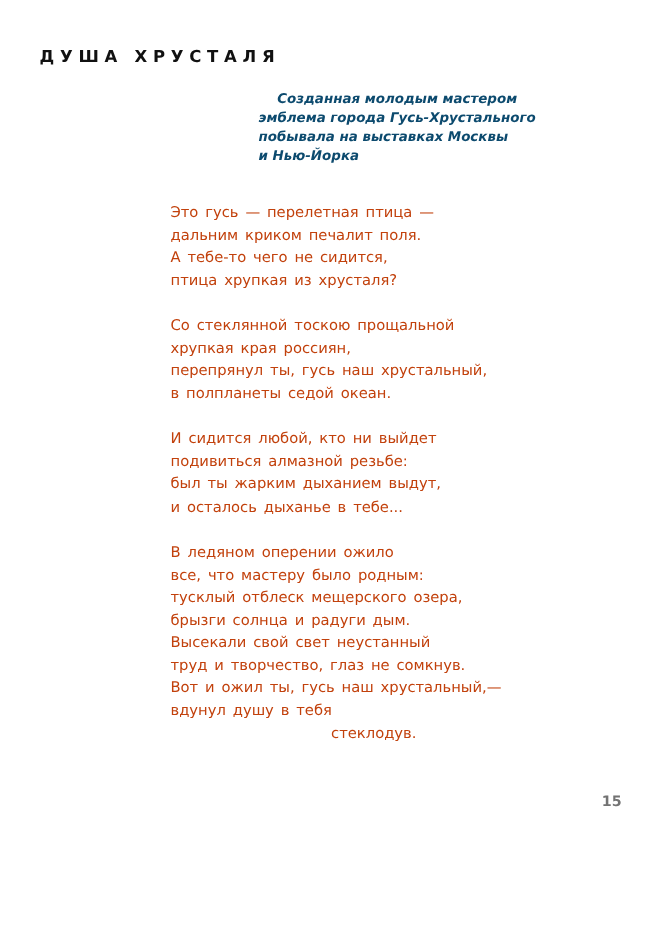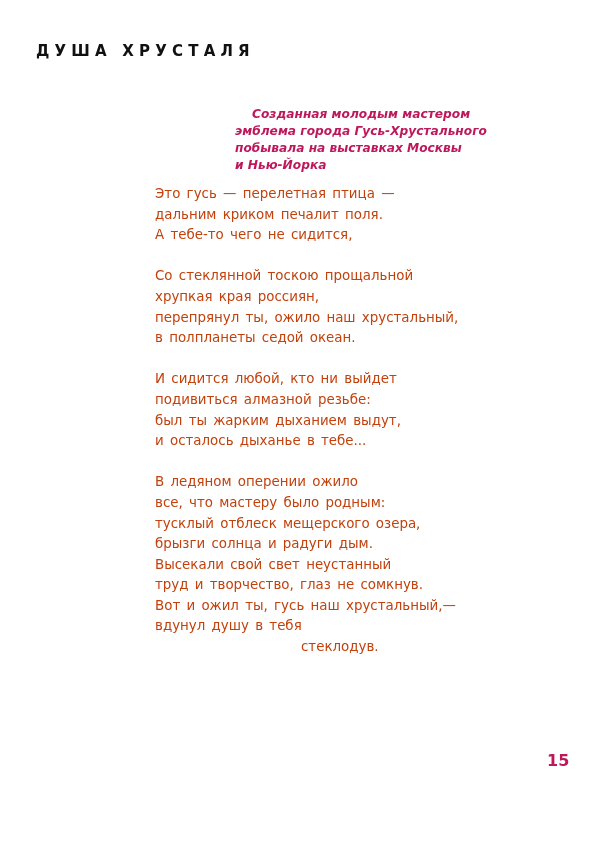--- a/index.html
+++ b/index.html
@@ -28,72 +28,72 @@
     }
     .epigraph {
       position: absolute;
       left: 235px;
       top: 82px;
       font-family: "DejaVu Sans", sans-serif;
       font-style: italic;
       font-weight: bold;
       font-size: 12.2px;
       line-height: 17px;
-      color: #be185d;
-      margin-top: 24px;
+      color: #0c4a6e;
     }
     .epigraph .line { white-space: nowrap; display: block; }
     .epigraph .line.first { padding-left: 17px; }
     .poem {
       position: absolute;
       left: 155px;
       top: 184px;
       font-family: "DejaVu Sans", sans-serif;
       font-size: 13.4px;
       line-height: 20.6px;
       color: #c2410c;
       word-spacing: 2px;
     }
     .stanza { margin-bottom: 20.6px; }
     .stanza:last-child { margin-bottom: 4px; }
     .verse { display: block; white-space: nowrap; }
     .verse.indent { padding-left: 146px; }
     .page-number {
       position: absolute;
       left: 547px;
-      top: 751px;
+      top: 722px;
       font-family: "DejaVu Sans", sans-serif;
       font-weight: bold;
-      font-size: 16px;
-      color: #be185d;
+      font-size: 13px;
+      color: #737373;
     }
   </style>
 </head>
 <body>
 
 <div>
   <div class="title">ДУША ХРУСТАЛЯ</div>
 
   <div class="epigraph">
     <span class="line first">Созданная молодым мастером</span>
     <span class="line">эмблема города Гусь-Хрустального</span>
     <span class="line">побывала на выставках Москвы</span>
     <span class="line">и Нью-Йорка</span>
   </div>
 
   <div class="poem">
     <div class="stanza">
       <span class="verse">Это гусь — перелетная птица —</span>
       <span class="verse">дальним криком печалит поля.</span>
       <span class="verse">А тебе-то чего не сидится,</span>
+      <span class="verse">птица хрупкая из хрусталя?</span>
     </div>
     <div class="stanza">
       <span class="verse">Со стеклянной тоскою прощальной</span>
       <span class="verse">хрупкая края россиян,</span>
-      <span class="verse">перепрянул ты, ожило наш хрустальный,</span>
+      <span class="verse">перепрянул ты, гусь наш хрустальный,</span>
       <span class="verse">в полпланеты седой океан.</span>
     </div>
     <div class="stanza">
       <span class="verse">И сидится любой, кто  ни выйдет</span>
       <span class="verse">подивиться алмазной резьбе:</span>
       <span class="verse">был ты жарким дыханием выдут,</span>
       <span class="verse">и осталось дыханье в тебе...</span>
     </div>
     <div class="stanza">
       <span class="verse">В ледяном оперении ожило</span>

